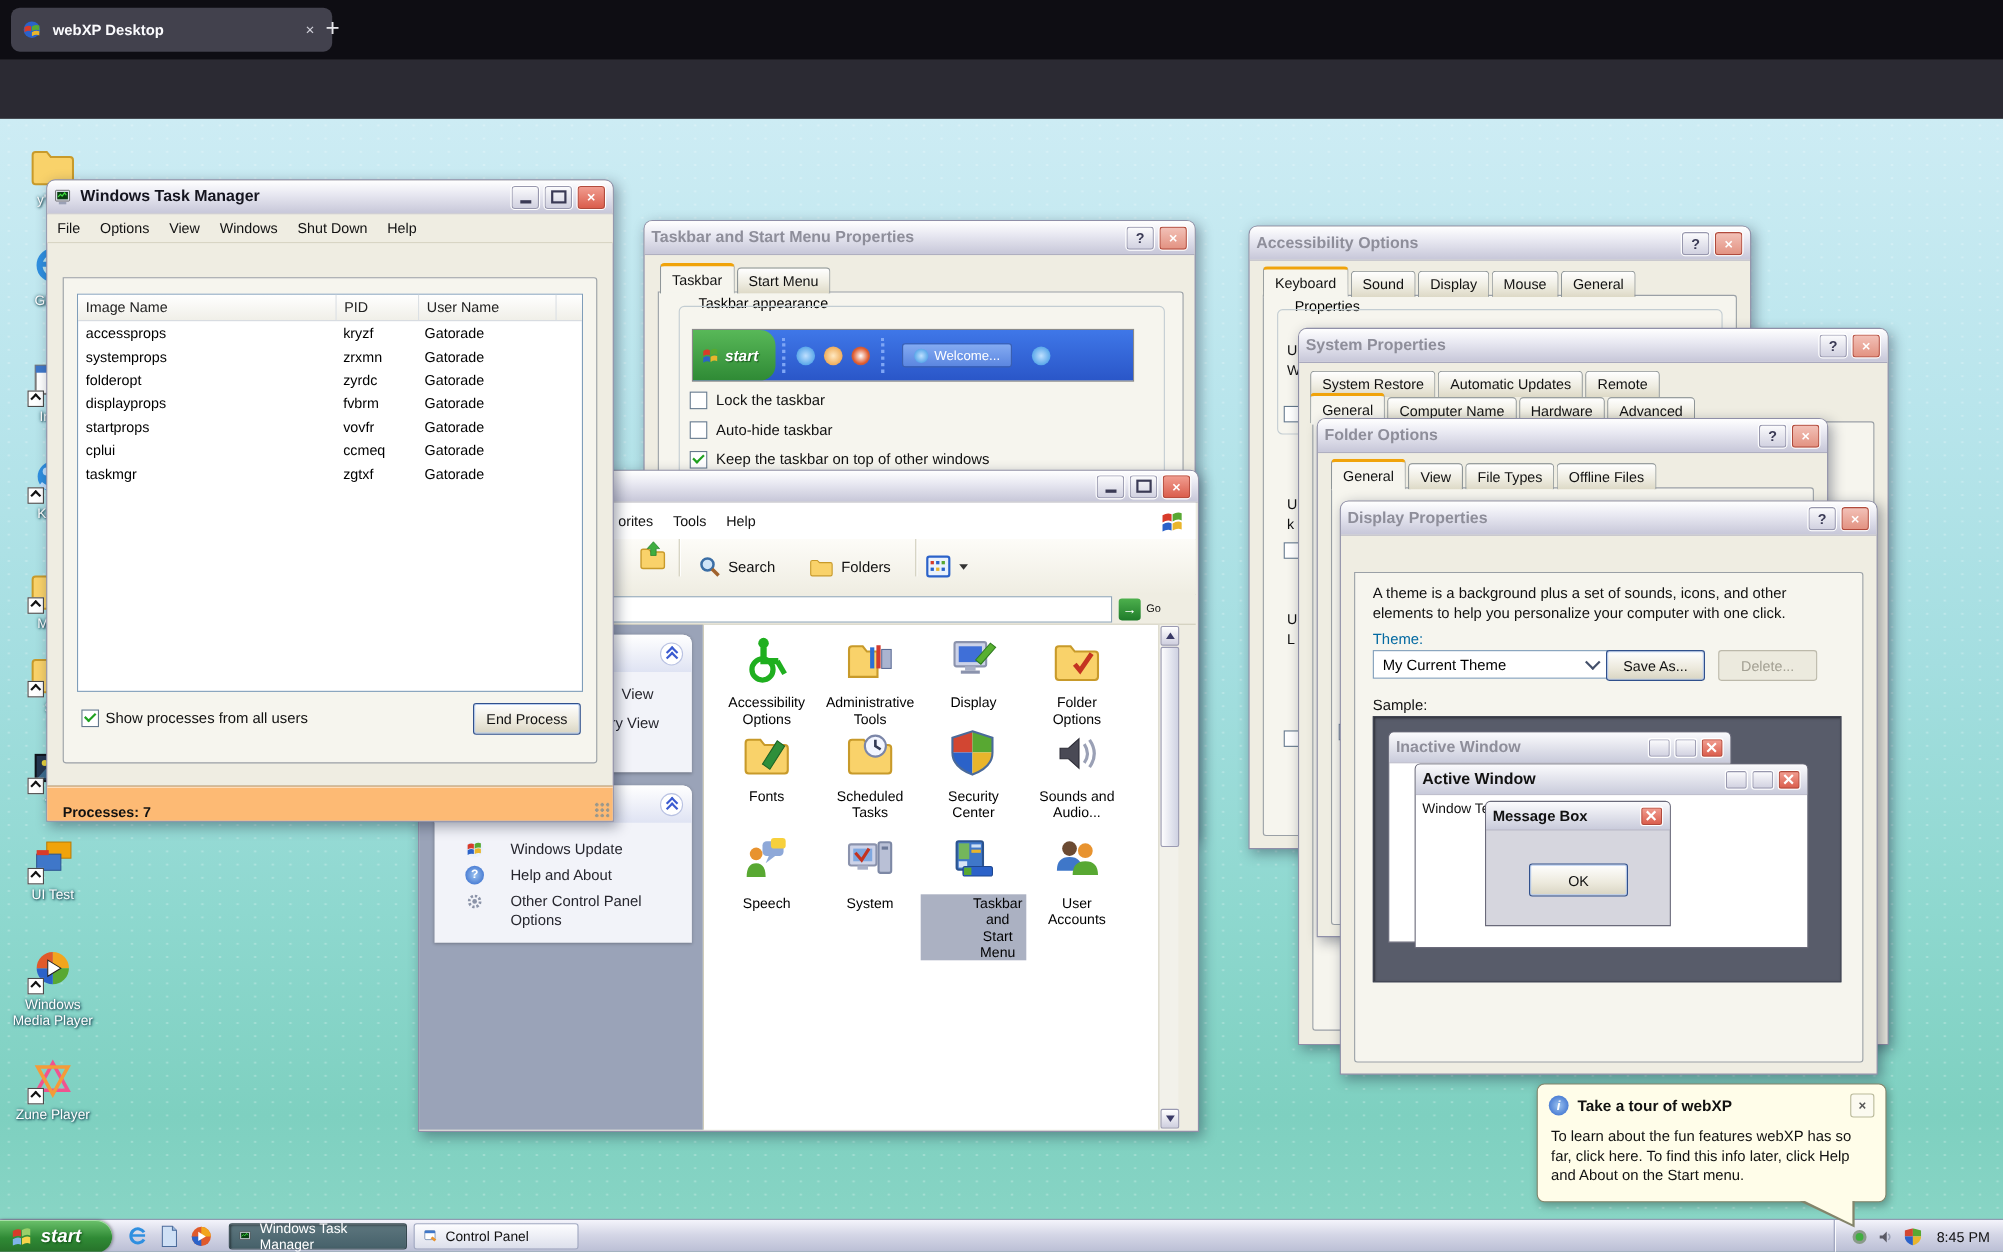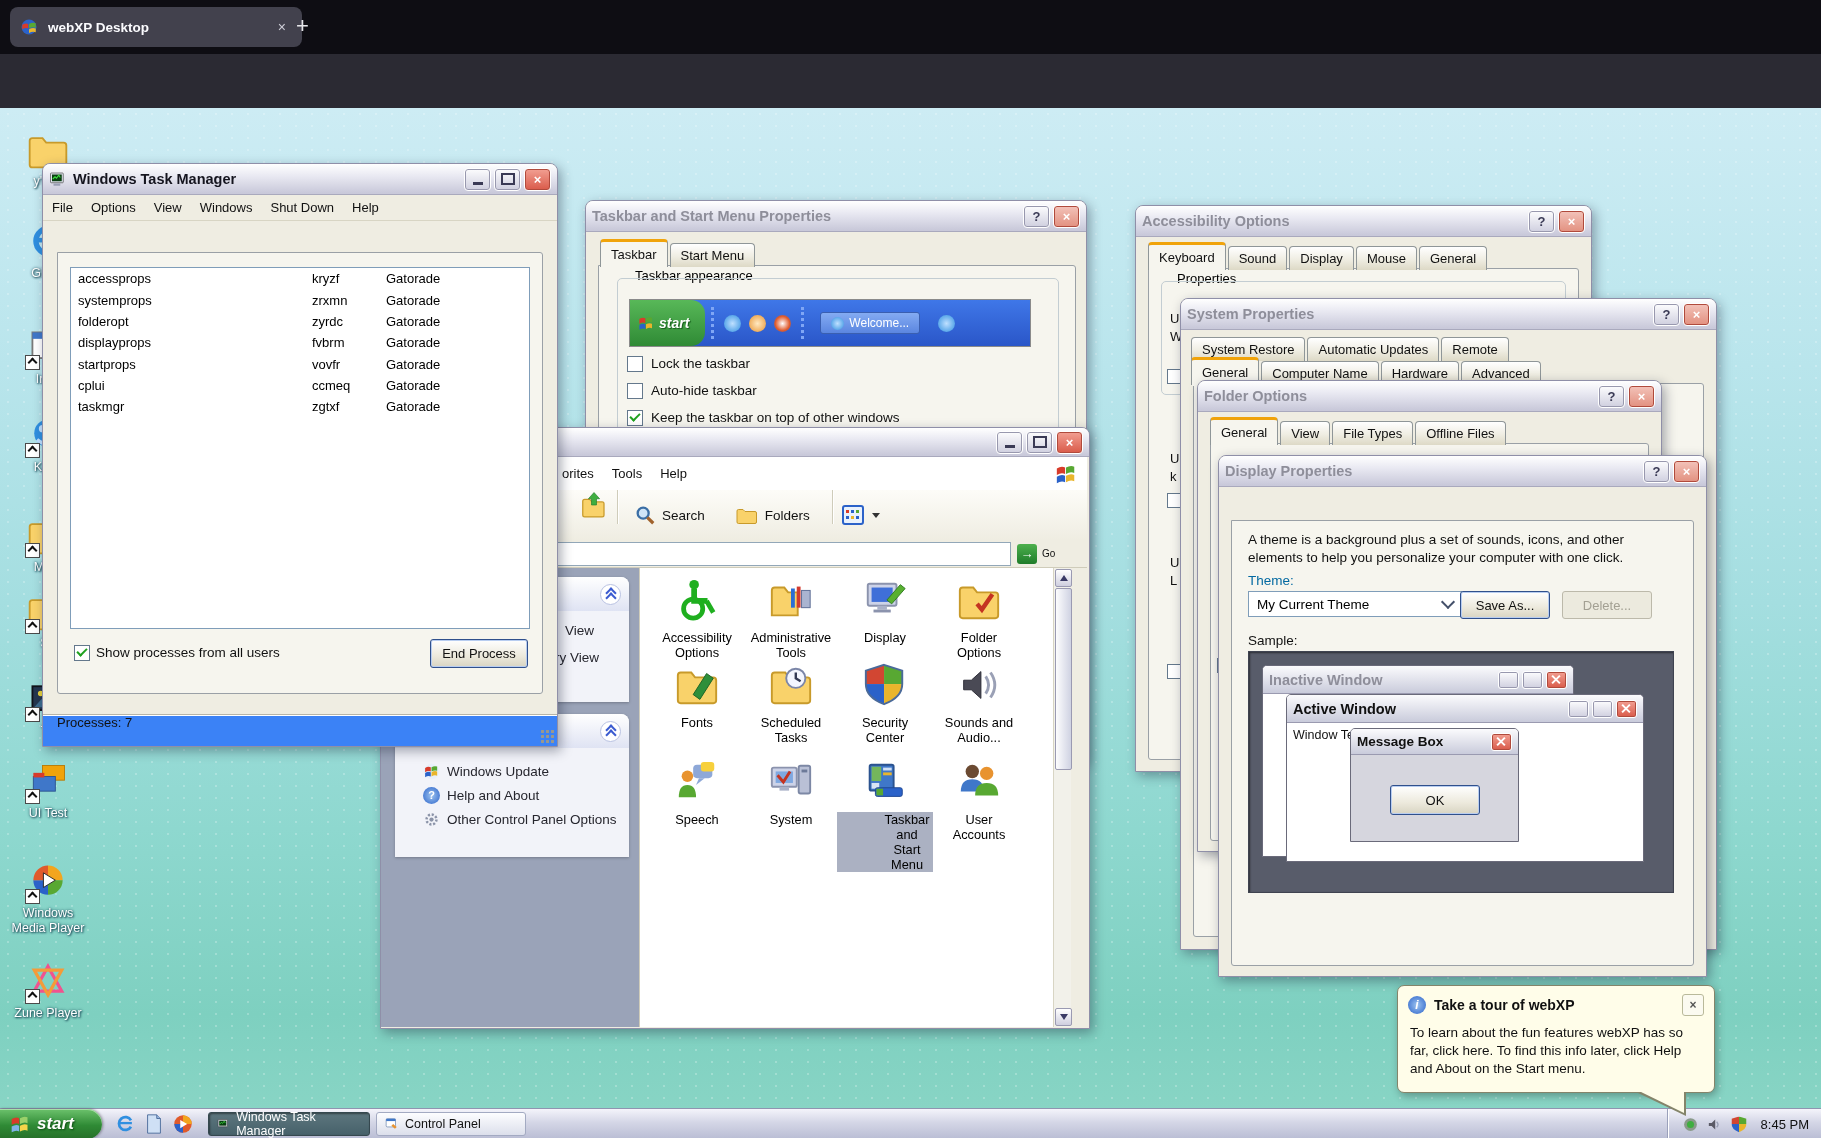--- a/index.html
+++ b/index.html
@@ -75,22 +75,22 @@
   .btn.def{border:1px solid #30508c;box-shadow:inset 0 0 0 1px #b8cdf0;}
   .btn.dis{color:#a3a093;border-color:#bcb9aa;background:#eceade;}
 
   
   .lv{position:absolute;background:#fff;border:1px solid #7f9db9;}
   .lvh{display:flex;background:linear-gradient(#ffffff,#f0efe8);border-bottom:1px solid #d4d9de;}
   .lvh div{border-right:1px solid #dbe0e4;padding:4px 7px;font-size:13px;color:#222;}
   .lvr{display:flex;}
   .lvr div{padding:3.2px 7px;font-size:13px;color:#000;}
   .c0{width:220px;} .c1{width:60px;} .c2{width:110px;}
-  .statusbar{position:absolute;left:0;right:0;bottom:0;height:31px;background:#3b82f6;
-    border-top:1px solid #b7b5a8;box-shadow:inset 0 1px 0 #fff;display:flex;align-items:flex-start;}
+  .statusbar{position:absolute;left:0;right:0;bottom:0;height:31px;background:#fdba74;
+    border-top:1px solid #b7b5a8;box-shadow:inset 0 1px 0 #fff;display:flex;align-items:flex-end;font-weight:bold;}
   .statusbar .st{font-size:13px;padding-left:14px;color:#111;}
   .grip{position:absolute;right:3px;bottom:3px;width:14px;height:14px;
     background-image:radial-gradient(#9a988c 1.4px,transparent 1.6px);background-size:5px 5px;}
 
   
   .minitb{position:absolute;border:1px solid #8a8a8a;background:linear-gradient(#3f77e8,#2a56c8);
     display:flex;align-items:center;overflow:hidden;}
   .ministart{height:100%;display:flex;align-items:center;gap:5px;padding:0 16px 0 8px;
     background:linear-gradient(#58b858,#2f8a35);border-radius:0 14px 14px 0;color:#fff;
     font-weight:bold;font-style:italic;font-size:14px;text-shadow:1px 1px 1px #155a1a;}
@@ -112,21 +112,21 @@
   .sidebar{position:absolute;background:#9aa3b8;}
   .spanel{position:absolute;left:14px;width:234px;background:#f2f3f9;border-radius:8px 8px 0 0;
     box-shadow:0 1px 3px rgba(0,0,0,.25);}
   .sphead{height:34px;border-radius:8px 8px 0 0;background:linear-gradient(#ffffff,#dfe3f3);
     display:flex;align-items:center;justify-content:flex-end;padding:0 8px;}
   .chev{width:19px;height:19px;border-radius:50%;background:#fff;border:1px solid #b9c2e2;position:relative;}
   .chev::before,.chev::after{content:"";position:absolute;left:5.5px;width:6px;height:6px;
     border-left:2px solid #3b5bd0;border-top:2px solid #3b5bd0;transform:rotate(45deg);}
   .chev::before{top:4px;} .chev::after{top:9px;}
   .spbody{padding:8px 10px;font-size:13.5px;color:#26262e;}
-  .sarow{display:flex;align-items:flex-start;gap:7px;margin:7px 2px;font-size:13.5px;color:#26262e;line-height:17px;}
+  .sarow{display:flex;align-items:flex-start;gap:24px;margin:7px 2px;font-size:13.5px;color:#26262e;line-height:17px;}
   .cpgrid{position:absolute;background:#fff;border-left:1px solid #cfccba;}
   .cell{position:absolute;width:96px;text-align:center;}
   .cell .cicon{width:46px;height:46px;margin:0 auto;}
   .cell .clabel{margin-top:3px;font-size:12.8px;line-height:15px;white-space:pre-line;color:#000;}
   .cell.sel .clabel{background:#abb1c2;padding-left:44px;}
   .sbar{position:absolute;width:17px;background:#f2f1ea;border-left:1px solid #d8d5c4;}
   .sbtn{position:absolute;left:1px;width:15px;height:16px;background:linear-gradient(#fff,#cfcfdf);
     border:1px solid #9a9ab2;border-radius:2px;}
   .sbtn::after{content:"";position:absolute;left:3.5px;border-left:4px solid transparent;border-right:4px solid transparent;}
   .sbtn.up::after{top:5px;border-bottom:6px solid #3a3a66;}
@@ -749,20 +749,25 @@
       <div class="menubar">
         <span class="menui">File</span>
         <span class="menui">Options</span>
         <span class="menui">View</span>
         <span class="menui">Windows</span>
         <span class="menui">Shut Down</span>
         <span class="menui">Help</span>
       </div>
       <div class="page" style="left:14px;top:88px;width:484px;height:440px">
         <div class="lv" style="left:12px;top:14px;width:458px;height:360px">
+          <div class="lvh">
+            <div class="c0">Image Name</div>
+            <div class="c1">PID</div>
+            <div class="c2">User Name</div>
+          </div>
           <div class="lvr">
               <div class="c0">accessprops</div>
               <div class="c1">kryzf</div>
               <div class="c2">Gatorade</div>
             </div>
           <div class="lvr">
               <div class="c0">systemprops</div>
               <div class="c1">zrxmn</div>
               <div class="c2">Gatorade</div>
             </div>

